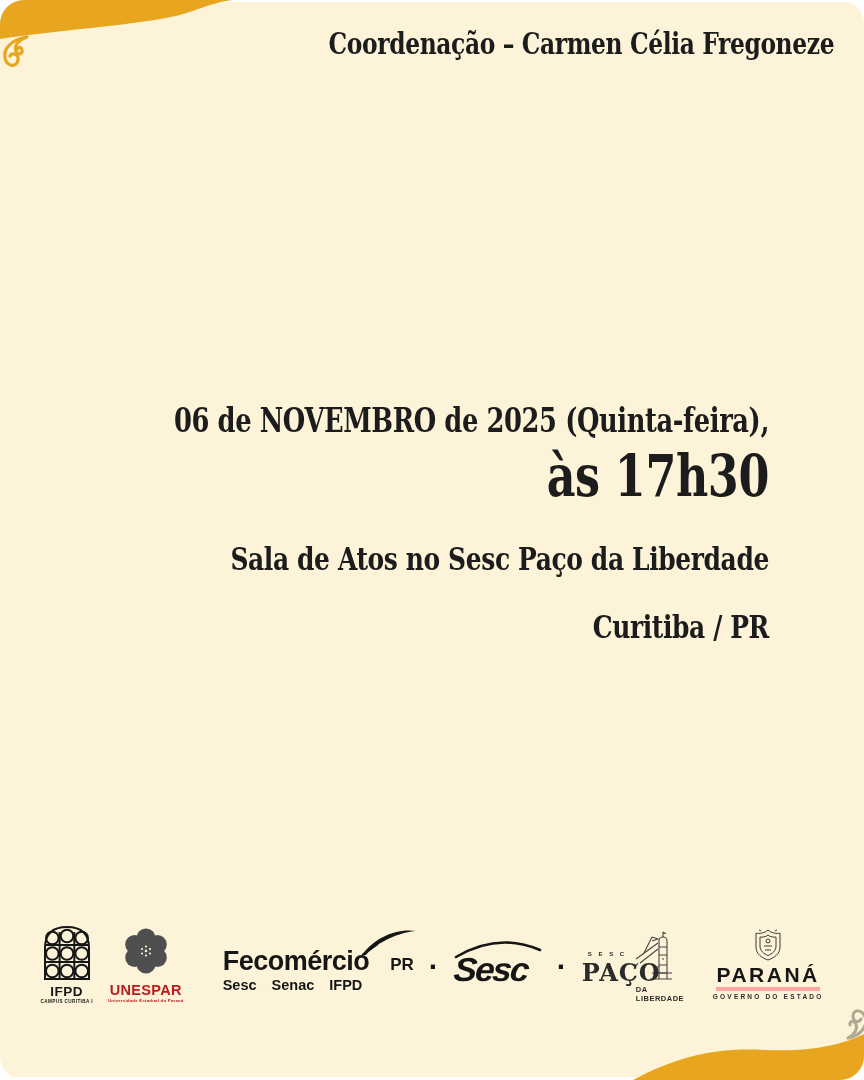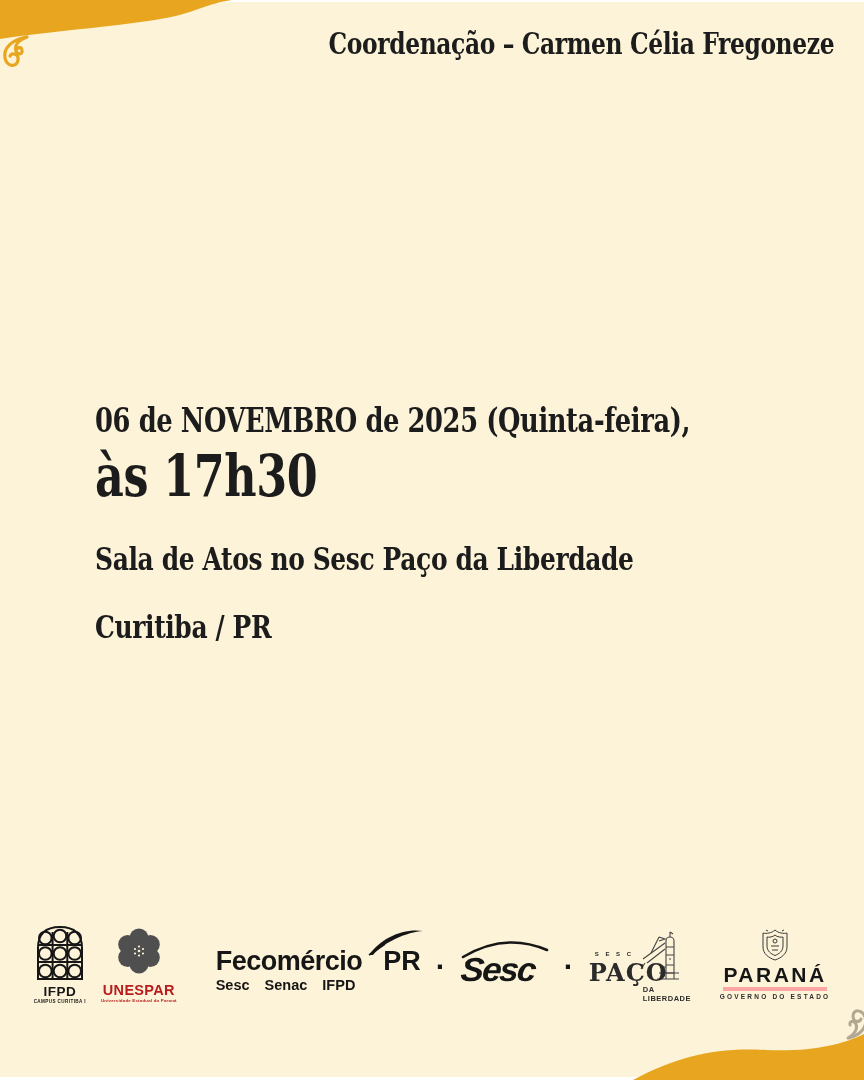--- a/index.html
+++ b/index.html
@@ -1,39 +1,39 @@
 <!DOCTYPE html>
 <html><head>
 <meta charset="utf-8">
 <style>
   * { margin:0; padding:0; box-sizing:border-box; }
   body { background:#ffffff; }
   .stage {
     position:relative; width:864px; height:1080px;
     background:#ffffff; overflow:hidden;
-    font-family:"DejaVu Serif", serif; color:#1C1C1C;
+    font-family:"DejaVu Serif", serif; color:#1C1C1C;border-radius:24px;
   }
   .flyer {
     position:absolute; left:0; right:0; top:2px; bottom:3px;
     background:#FCF3D8;
   }
   
   .gold-tl { position:absolute; top:0; left:0; }
   .gold-br { position:absolute; bottom:0; right:0; }
 
   
   .coordination {
     position:absolute; top:26px; right:30px;
     font-weight:700; font-size:30px; letter-spacing:-0.5px;
     transform:scaleX(0.78); transform-origin:100% 0;
     white-space:nowrap;
   }
 
   
-  .event { position:absolute; left:0; right:0; top:402px; text-align:left; }
+  .event { position:absolute; left:0; right:0; top:402px; text-align:right; }
   .event .line { transform:scaleX(0.78); transform-origin:50% 50%; white-space:nowrap; font-weight:700; letter-spacing:-0.5px; }
   .date-line  { font-size:33px; line-height:1.18; }
   .time-line  { font-size:57px; line-height:1.15; margin-top:2px; }
   .venue-line { font-size:32px; margin-top:32px; }
   .city-line  { font-size:32px; margin-top:30px; }
 
   
   .logos {
     position:absolute; left:0; right:0; top:918px; height:92px;
     display:flex; align-items:center; justify-content:center; gap:15px;
@@ -44,21 +44,21 @@
   .embap-title { font-weight:800; font-size:13.5px; letter-spacing:0.5px; margin-top:2px; }
   .embap-sub   { font-size:4.6px; letter-spacing:0.4px; font-weight:600; }
 
   .unespar { color:#b91c1c; }
   .unespar-title { font-weight:800; font-size:14.5px; letter-spacing:0.3px; margin-top:1px; }
   .unespar-sub   { font-size:4.4px; letter-spacing:0.2px; font-weight:600; }
 
   .fecomercio { position:relative; margin-left:24px; padding-top:10px; }
   .fec-row { display:flex; align-items:baseline; gap:21px; }
   .fec-title { font-weight:800; font-size:27px; letter-spacing:-0.5px; }
-  .fec-region { font-weight:700; font-size:27px; }
+  .fec-region { font-weight:700; font-size:17px; }
   .fec-feather { position:absolute; top:-7px; right:-4px; }
   .fec-sub { font-weight:800; font-size:14.5px; word-spacing:11px; margin-top:0px; }
 
   .sep { font-weight:700; font-size:30px; position:relative; top:3px; font-family:"Liberation Sans", sans-serif; }
 
   .sesc-logo { position:relative; width:88px; height:50px; }
   .sesc-arc  { position:absolute; top:0; left:0; }
   .sesc-word {
     position:absolute; top:12px; left:2px;
     font-style:italic; font-weight:800; font-size:35px; letter-spacing:-2px;

